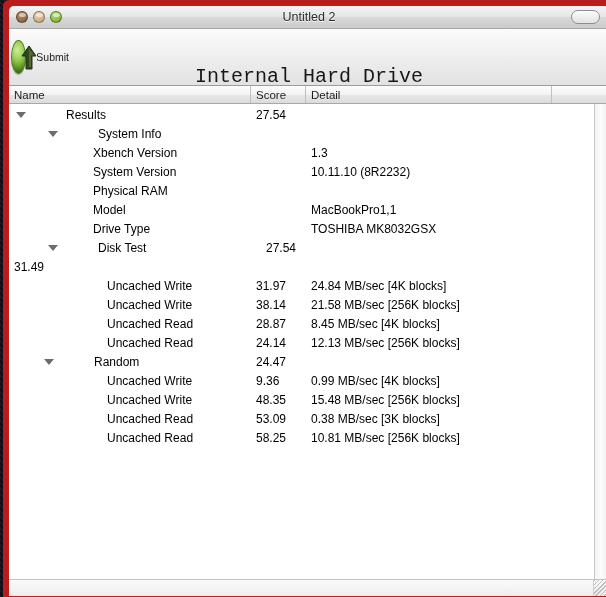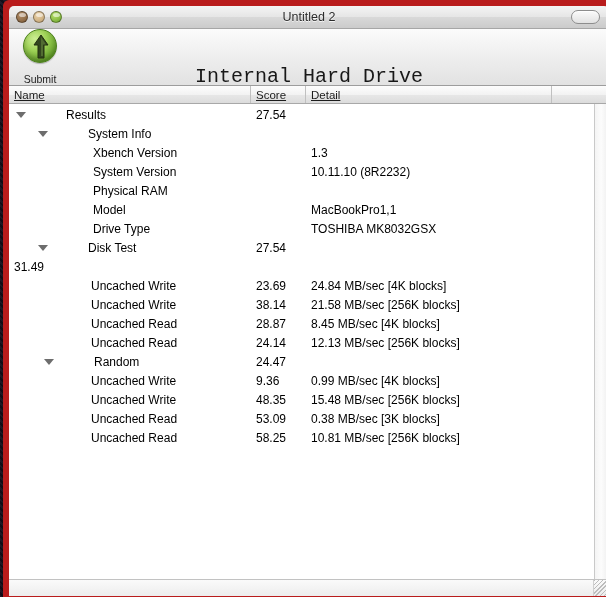--- a/index.html
+++ b/index.html
@@ -104,21 +104,20 @@
     flex: 0 0 56px;
     background: linear-gradient(to bottom, #fbfbfb 0%, #ededed 55%, #e2e2e2 100%);
     border-bottom: 1px solid #9d9d9d;
     display: flex;
     align-items: center;
   }
   .tb-item {
     width: 58px;
     margin-left: 2px;
     display: flex;
-    flex-direction: column;
     align-items: center;
     justify-content: space-between;
     gap: 10px;
     cursor: default;
   }
   .submit-icon {
     width: 34px;
     height: 34px;
     border-radius: 50%;
     background: radial-gradient(circle at 34% 28%, #cdee94 0%, #9ed256 38%, #5f9b25 78%, #43761a 100%);
@@ -157,21 +156,20 @@
   }
   .th {
     display: flex;
     align-items: center;
     padding-left: 5px;
     border-right: 1px solid #c0c0c0;
     box-sizing: border-box;
     overflow: hidden;
     white-space: nowrap;
     cursor: default;
-    text-decoration: underline;
   }
   .th.c-name   { width: 242px; }
   .th.c-score  { width: 55px; }
   .th.c-detail { width: 246px; }
   .th.c-pad    { width: 44px; border-right: none; }
 
   
   .table-wrap {
     flex: 1 1 auto;
     display: flex;
@@ -225,23 +223,23 @@
     position: absolute;
     left: 1px; top: 3px;
     border-left: 5px solid transparent;
     border-right: 5px solid transparent;
     border-top: 6px solid #6d6d6d;
   }
   .spacer { flex: 0 0 11px; }
 
   
   .lv0 { padding-left: 6px; }
-  .lv1 { padding-left: 28px; }
+  .lv1 { padding-left: 28px; margin-left: 10px; }
   .lv2 { padding-left: 34px; }
-  .lv3 { padding-left: 32px; }
+  .lv3 { padding-left: 48px; }
 
   
   .vscroll {
     width: 15px;
     flex: 0 0 15px;
     background: linear-gradient(to right, #f4f4f4, #fcfcfc 45%, #ededed 100%);
     border-left: 1px solid #c9c9c9;
     box-sizing: border-box;
   }
 
@@ -370,21 +368,21 @@
         </div>
         <div class="row">
           <div class="cell-score">31.49</div>
           <div class="cell-detail"></div>
         </div>
         <div class="row">
           <div class="cell-name lv3">
             <span class="spacer"></span>
             <span>Uncached Write</span>
           </div>
-          <div class="cell-score">23.69</div>
+          <div class="cell-score">31.97</div>
           <div class="cell-detail">24.84 MB/sec [4K blocks]</div>
         </div>
         <div class="row">
           <div class="cell-name lv3">
             <span class="spacer"></span>
             <span>Uncached Write</span>
           </div>
           <div class="cell-score">38.14</div>
           <div class="cell-detail">21.58 MB/sec [256K blocks]</div>
         </div>

